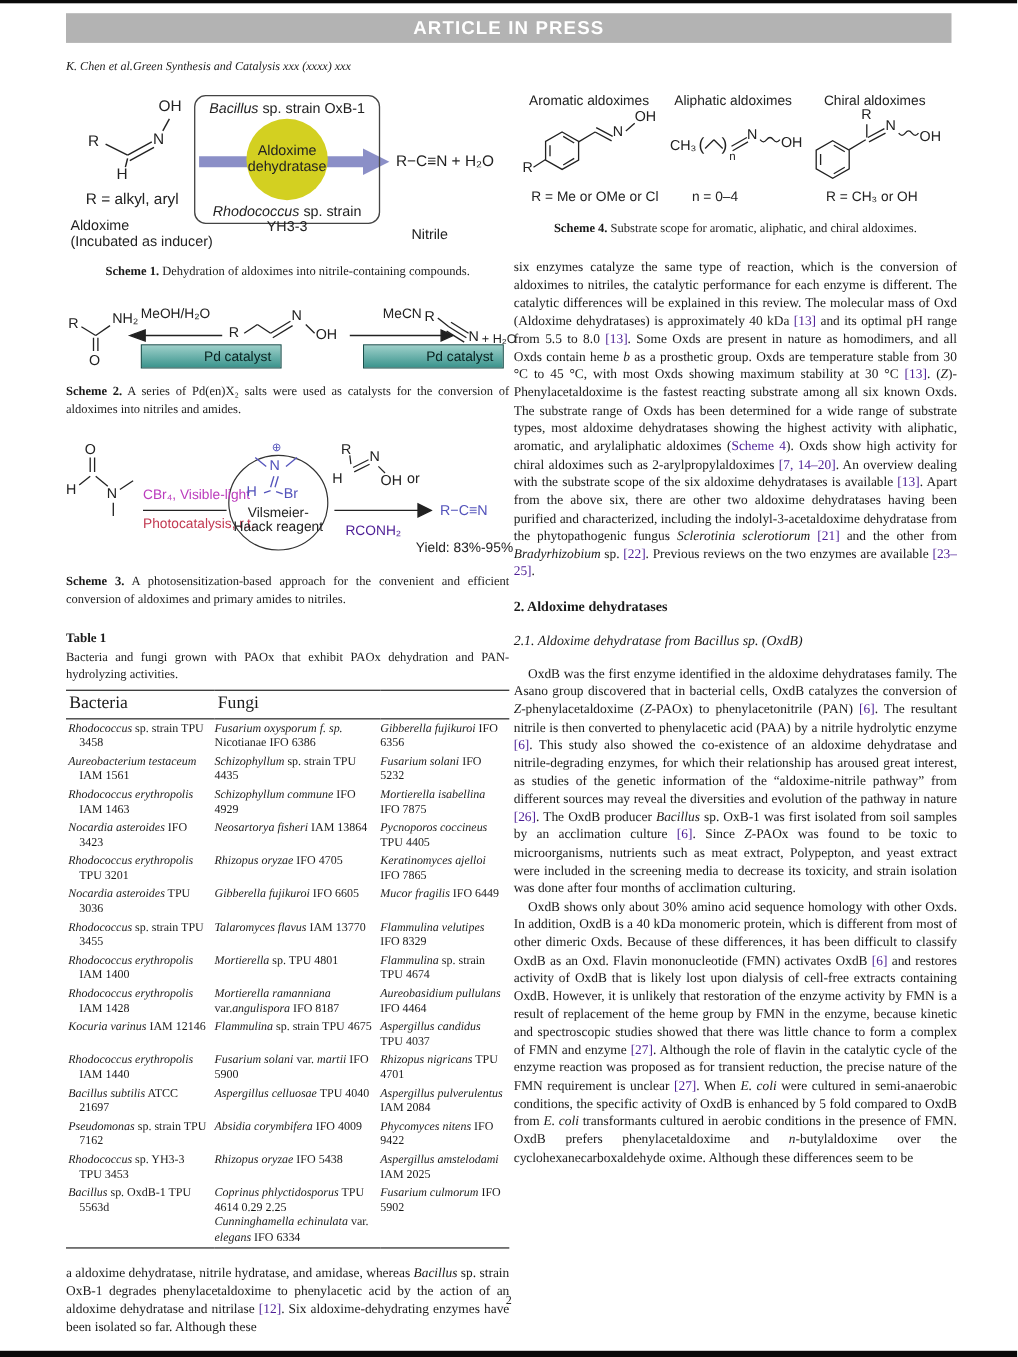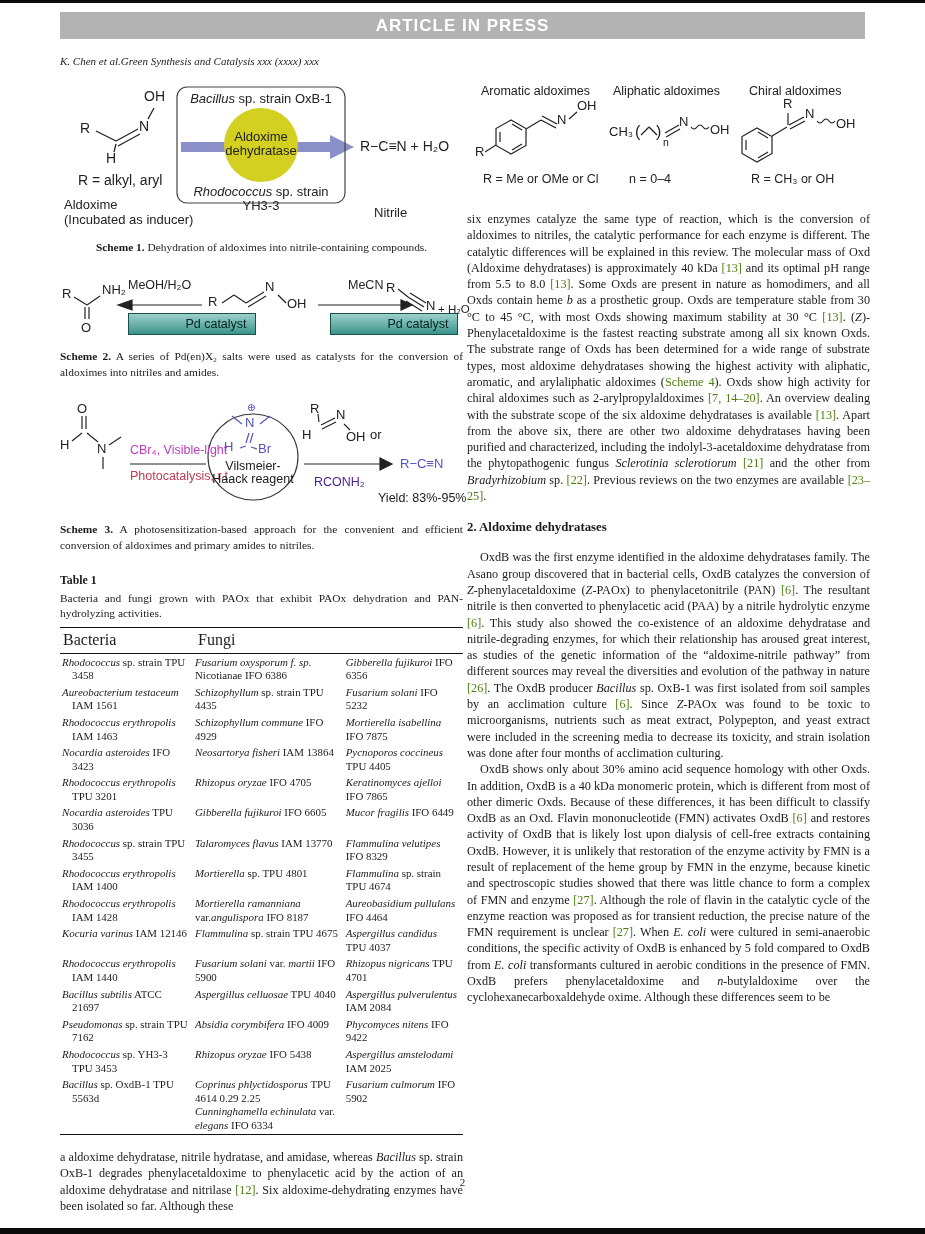--- a/index.html
+++ b/index.html
@@ -33,21 +33,21 @@
   .pdbox{position:absolute;width:78px;height:20px;background:linear-gradient(180deg,#9ed0ca 0%,#3a948d 100%);
          border:1px solid #174f4b;text-align:center;font-family:"Liberation Sans","DejaVu Sans",sans-serif;
          font-size:12.5px;line-height:20px;color:#07211f;padding-left:48px;}
 
   .para{font-size:12.2px;line-height:16.3px;text-align:justify;}
   .indent{text-indent:13px;}
   .cap{font-size:11.4px;line-height:15.4px;text-align:justify;margin-top:8px;}
   .cap-center{text-align:center;}
   .i{font-style:italic;}
   .b{font-weight:bold;}
-  .cite{color:#4d7c0f;}
+  .cite{color:#4c1d95;}
 
   .h2{font-weight:bold;font-size:12.8px;margin-top:16px;}
   .h21{font-style:italic;font-size:12.6px;margin-top:16px;}
 
   .tbl-title{font-weight:bold;font-size:11.8px;margin-top:20px;}
   .tbl-cap{font-size:11.4px;line-height:15.2px;text-align:justify;margin-top:3px;}
   table.t1{width:100%;border-collapse:collapse;font-size:10.9px;line-height:13.6px;margin-top:6px;
            border-top:1.6px solid #111;border-bottom:1.8px solid #111;}
   table.t1 th{font-weight:normal;text-align:left;padding:5px 0 6px 3px;border-bottom:1.3px solid #111;font-size:16px;}
   table.t1 td{vertical-align:top;padding:1.5px 6px 1.5px 0;}
@@ -340,23 +340,25 @@
       <span class="fl fl11" style="left:196px;top:52px;">n</span>
       <span class="fl fl13" style="left:212px;top:30px;">N</span>
       <span class="fl fl13" style="left:243px;top:38px;">OH</span>
       <span class="fl fl13" style="left:316px;top:12px;">R</span>
       <span class="fl fl13" style="left:338px;top:22px;">N</span>
       <span class="fl fl13" style="left:369px;top:32px;">OH</span>
       <span class="fl" style="left:16px;top:88px;">R = Me or OMe or Cl</span>
       <span class="fl" style="left:162px;top:88px;">n = 0–4</span>
       <span class="fl" style="left:284px;top:88px;">R = CH₃ or OH</span>
     </div>
+    <div class="cap cap-center"><span class="b">Scheme 4.</span><span> Substrate scope for aromatic, aliphatic, and chiral aldoximes.</span></div>
 
     <div class="para mt18"><span>six enzymes catalyze the same type of reaction, which is the conversion of aldoximes to nitriles, the catalytic performance for each enzyme is different. The catalytic differences will be explained in this review. The molecular mass of Oxd (Aldoxime dehydratases) is approximately 40 kDa </span><span class="cite">[13]</span><span> and its optimal pH range from 5.5 to 8.0 </span><span class="cite">[13]</span><span>. Some Oxds are present in nature as homodimers, and all Oxds contain heme </span><span class="i">b</span><span> as a prosthetic group. Oxds are temperature stable from 30 °C to 45 °C, with most Oxds showing maximum stability at 30 °C </span><span class="cite">[13]</span><span>. (</span><span class="i">Z</span><span>)-Phenylacetaldoxime is the fastest reacting substrate among all six known Oxds. The substrate range of Oxds has been determined for a wide range of substrate types, most aldoxime dehydratases showing the highest activity with aliphatic, aromatic, and arylaliphatic aldoximes (</span><span class="cite">Scheme 4</span><span>). Oxds show high activity for chiral aldoximes such as 2-arylpropylaldoximes </span><span class="cite">[7, 14–20]</span><span>. An overview dealing with the substrate scope of the six aldoxime dehydratases is available </span><span class="cite">[13]</span><span>. Apart from the above six, there are other two aldoxime dehydratases having been purified and characterized, including the indolyl-3-acetaldoxime dehydratase from the phytopathogenic fungus </span><span class="i">Sclerotinia sclerotiorum</span><span> </span><span class="cite">[21]</span><span> and the other from </span><span class="i">Bradyrhizobium</span><span> sp. </span><span class="cite">[22]</span><span>. Previous reviews on the two enzymes are available </span><span class="cite">[23–25]</span><span>.</span></div>
 
     <div class="h2">2.  Aldoxime dehydratases</div>
+    <div class="h21">2.1.  Aldoxime dehydratase from Bacillus sp. (OxdB)</div>
 
     <div class="para indent mt14"><span>OxdB was the first enzyme identified in the aldoxime dehydratases family. The Asano group discovered that in bacterial cells, OxdB catalyzes the conversion of </span><span class="i">Z</span><span>-phenylacetaldoxime (</span><span class="i">Z</span><span>-PAOx) to phenylacetonitrile (PAN) </span><span class="cite">[6]</span><span>. The resultant nitrile is then converted to phenylacetic acid (PAA) by a nitrile hydrolytic enzyme </span><span class="cite">[6]</span><span>. This study also showed the co-existence of an aldoxime dehydratase and nitrile-degrading enzymes, for which their relationship has aroused great interest, as studies of the genetic information of the “aldoxime-nitrile pathway” from different sources may reveal the diversities and evolution of the pathway in nature </span><span class="cite">[26]</span><span>. The OxdB producer </span><span class="i">Bacillus</span><span> sp. OxB-1 was first isolated from soil samples by an acclimation culture </span><span class="cite">[6]</span><span>. Since </span><span class="i">Z</span><span>-PAOx was found to be toxic to microorganisms, nutrients such as meat extract, Polypepton, and yeast extract were included in the screening media to decrease its toxicity, and strain isolation was done after four months of acclimation culturing.</span></div>
     <div class="para indent"><span>OxdB shows only about 30% amino acid sequence homology with other Oxds. In addition, OxdB is a 40 kDa monomeric protein, which is different from most of other dimeric Oxds. Because of these differences, it has been difficult to classify OxdB as an Oxd. Flavin mononucleotide (FMN) activates OxdB </span><span class="cite">[6]</span><span> and restores activity of OxdB that is likely lost upon dialysis of cell-free extracts containing OxdB. However, it is unlikely that restoration of the enzyme activity by FMN is a result of replacement of the heme group by FMN in the enzyme, because kinetic and spectroscopic studies showed that there was little chance to form a complex of FMN and enzyme </span><span class="cite">[27]</span><span>. Although the role of flavin in the catalytic cycle of the enzyme reaction was proposed as for transient reduction, the precise nature of the FMN requirement is unclear </span><span class="cite">[27]</span><span>. When </span><span class="i">E. coli</span><span> were cultured in semi-anaerobic conditions, the specific activity of OxdB is enhanced by 5 fold compared to OxdB from </span><span class="i">E. coli</span><span> transformants cultured in aerobic conditions in the presence of FMN. OxdB prefers phenylacetaldoxime and </span><span class="i">n</span><span>-butylaldoxime over the cyclohexanecarboxaldehyde oxime. Although these differences seem to be</span></div>
   </div>
 
   <div class="pageno">2</div>
 </div>
 
 </body></html>

